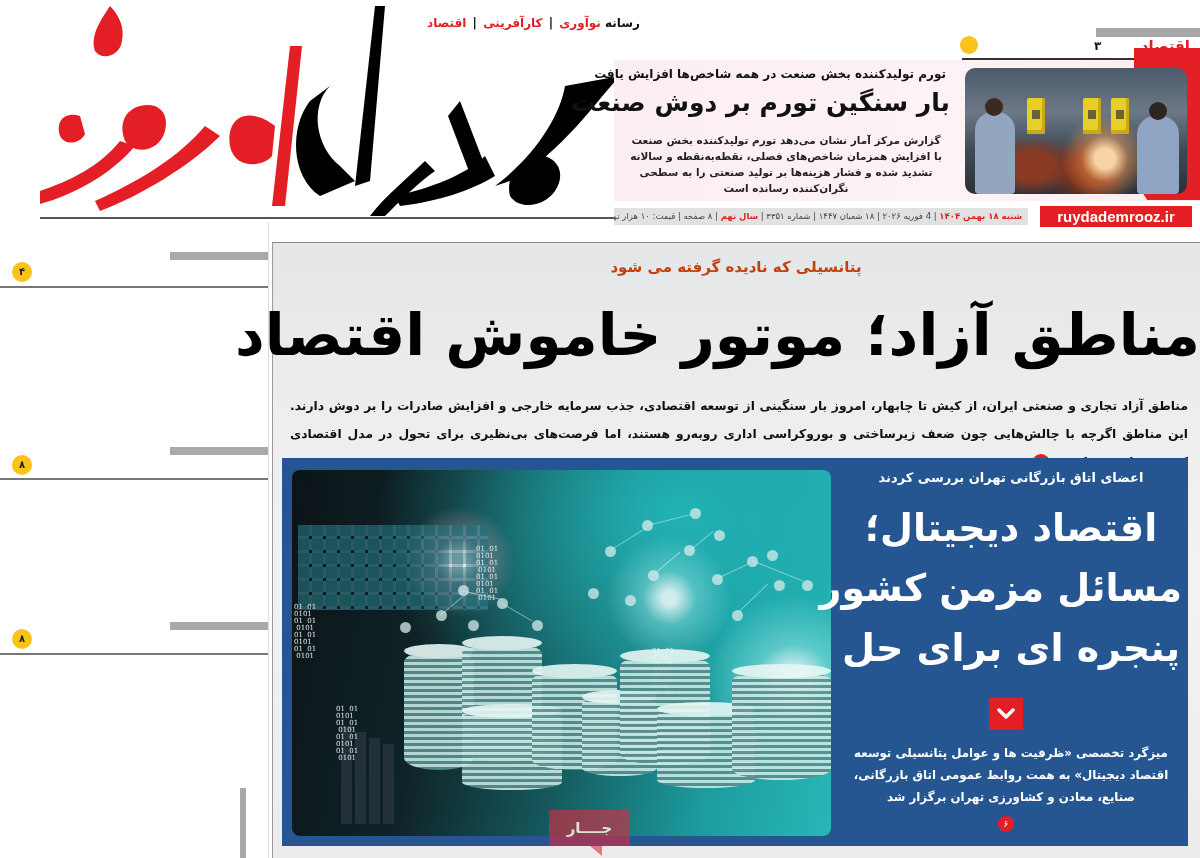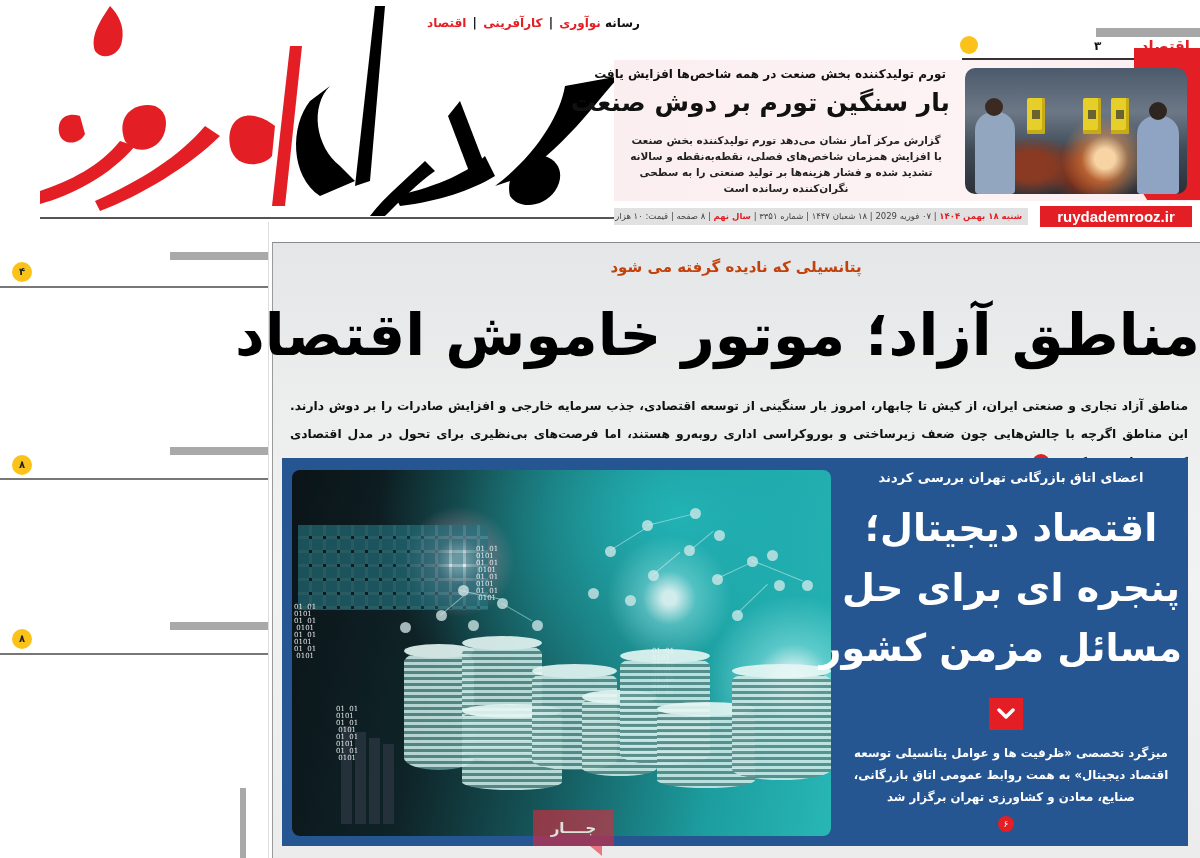--- a/index.html
+++ b/index.html
@@ -65,21 +65,21 @@
     background-image: linear-gradient(90deg, rgba(65,150,160,0.75) 0 11px, transparent 11px 14px), linear-gradient(180deg, rgba(65,150,160,0.75) 0 11px, transparent 11px 14px);
     background-size: 14px 14px; background-blend-mode: multiply; opacity: 0.7; }
   .feature-photo .bars { position: absolute; left: 30px; bottom: 12px; width: 72px; height: 100px; display: flex; align-items: flex-end; gap: 3px; }
   .feature-photo .bars span { width: 11px; background: #24303a; }
   .feature-photo .bin { position: absolute; font-family: "DejaVu Serif", serif; font-size: 7px; line-height: 7px; color: #e8e8e8; white-space: pre; direction: ltr; margin-top: 48px; }
   .feature-photo .stack { position: absolute; border-radius: 50% / 10%; background: repeating-linear-gradient(180deg, #c9e9e5 0 3px, #5a8e8c 3px 6px); opacity: 0.9; }
   .feature-photo .stack::before { content: ""; position: absolute; left: 0; right: 0; top: -6px; height: 14px; border-radius: 50%; background: #e6f7f4; }
   .feature-photo .node { position: absolute; width: 11px; height: 11px; border-radius: 50%; background: rgba(215,235,235,0.75); }
   .feature-photo .link { position: absolute; height: 1px; background: rgba(210,240,240,0.55); transform-origin: 0 0; }
 
-  .watermark { position: absolute; left: 533px; top: 810px; width: 81px; height: 36px; background: rgba(225,40,60,0.6); color: #e0e0e0; font-size: 15px; font-weight: bold; text-align: center; line-height: 36px; }
+  .watermark { position: absolute; left: 549px; top: 810px; width: 81px; height: 36px; background: rgba(225,40,60,0.6); color: #e0e0e0; font-size: 15px; font-weight: bold; text-align: center; line-height: 36px; }
   .watermark-tail { position: absolute; left: 590px; top: 846px; width: 0; height: 0; border-left: 12px solid transparent; border-top: 10px solid rgba(225,40,60,0.6); }
 
   .feature-kicker { position: absolute; left: 840px; top: 470px; width: 342px; text-align: center; font-size: 13px; font-weight: bold; color: #fff; }
   .feature-headline { position: absolute; left: 840px; top: 498px; width: 342px; text-align: center; font-size: 38px; font-weight: bold; color: #fff; line-height: 60px; white-space: nowrap; }
   .feature-chevron-btn { position: absolute; left: 989px; top: 698px; width: 34px; height: 32px; background: #e31e24; display: flex; align-items: center; justify-content: center; }
   .feature-body { position: absolute; left: 840px; top: 742px; width: 342px; text-align: center; font-size: 11.8px; font-weight: bold; line-height: 22px; color: #fff; }
   .feature-pagebadge { position: absolute; left: 998px; top: 816px; width: 16px; height: 16px; border-radius: 50%; background: #e31e24; color: #fff; font-size: 9px; line-height: 16px; text-align: center; }
   .sec-bar { position: absolute; left: 170px; width: 98px; height: 8px; background: #a9a9a9; }
   .sec-label { position: absolute; right: 8px; font-size: 14px; font-weight: bold; color: #e31e24; }
   .sec-badge { position: absolute; left: 12px; width: 20px; height: 20px; border-radius: 50%; background: #fbc21a; color: #222; font-size: 10px; font-weight: bold; line-height: 20px; text-align: center; }
@@ -140,21 +140,21 @@
   <div class="arm" style="left:146px"></div>
   <div class="man2"></div>
 </div>
 <div class="teaser-kicker">تورم تولیدکننده بخش صنعت در همه شاخص‌ها افزایش یافت</div>
 <div class="teaser-headline">بار سنگین تورم بر دوش صنعت</div>
 <div class="teaser-body">گزارش مرکز آمار نشان می‌دهد تورم تولیدکننده بخش صنعت با افزایش همزمان شاخص‌های فصلی، نقطه‌به‌نقطه و سالانه تشدید شده و فشار هزینه‌ها بر تولید صنعتی را به سطحی نگران‌کننده رسانده است</div>
 
 <div class="date-strip">
   <span class="red">شنبه ۱۸ بهمن ۱۴۰۴</span>
   <span>|</span>
-  <span>۰۷ فوریه 2029</span>
+  <span>4 فوریه ۲۰۲۶</span>
   <span>|</span>
   <span>۱۸ شعبان ۱۴۴۷</span>
   <span>|</span>
   <span>شماره ۳۳۵۱</span>
   <span>|</span>
   <span class="red">سال نهم</span>
   <span>|</span>
   <span>۸ صفحه</span>
   <span>|</span>
   <span>قیمت: ۱۰ هزار تومان</span>
@@ -273,22 +273,22 @@
   <div class="link" style="left:425px; top:108px; width:35px; transform: rotate(-25deg);"></div>
   <div class="link" style="left:460px; top:90px; width:55px; transform: rotate(22deg);"></div>
   <div class="link" style="left:445px; top:143px; width:42px; transform: rotate(-44deg);"></div>
 </div>
 <div class="watermark">جــــار</div>
 <div class="watermark-tail"></div>
 
 <div class="feature-kicker">اعضای اتاق بازرگانی تهران بررسی کردند</div>
 <div class="feature-headline">
   <div>اقتصاد دیجیتال؛</div>
+  <div>مسائل مزمن کشور</div>
   <div>پنجره ای برای حل</div>
-  <div>مسائل مزمن کشور</div>
 </div>
 <div class="feature-chevron-btn">
   <svg width="18" height="12" viewBox="0 0 18 12">
     <path d="M2 2 L9 9 L16 2" stroke="#fff" stroke-width="3.5" fill="none" stroke-linecap="round" stroke-linejoin="round"></path>
   </svg>
 </div>
 <div class="feature-body">میزگرد تخصصی «ظرفیت ها و عوامل پتانسیلی توسعه اقتصاد دیجیتال» به همت روابط عمومی اتاق بازرگانی، صنایع، معادن و کشاورزی تهران برگزار شد</div>
 <div class="feature-pagebadge">۶</div>
 
 </body></html>

